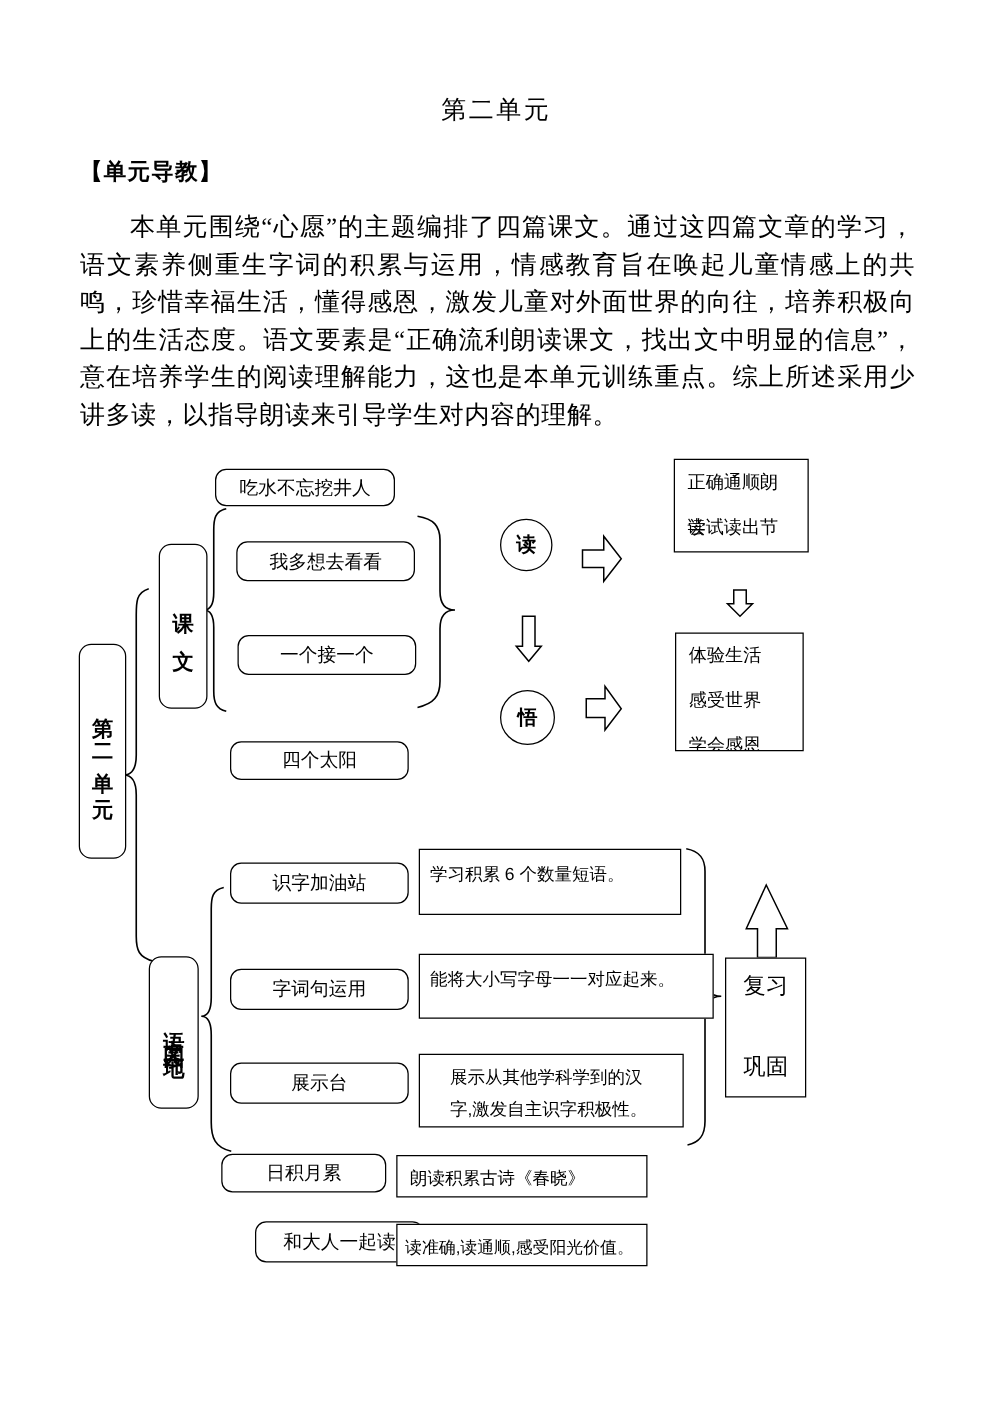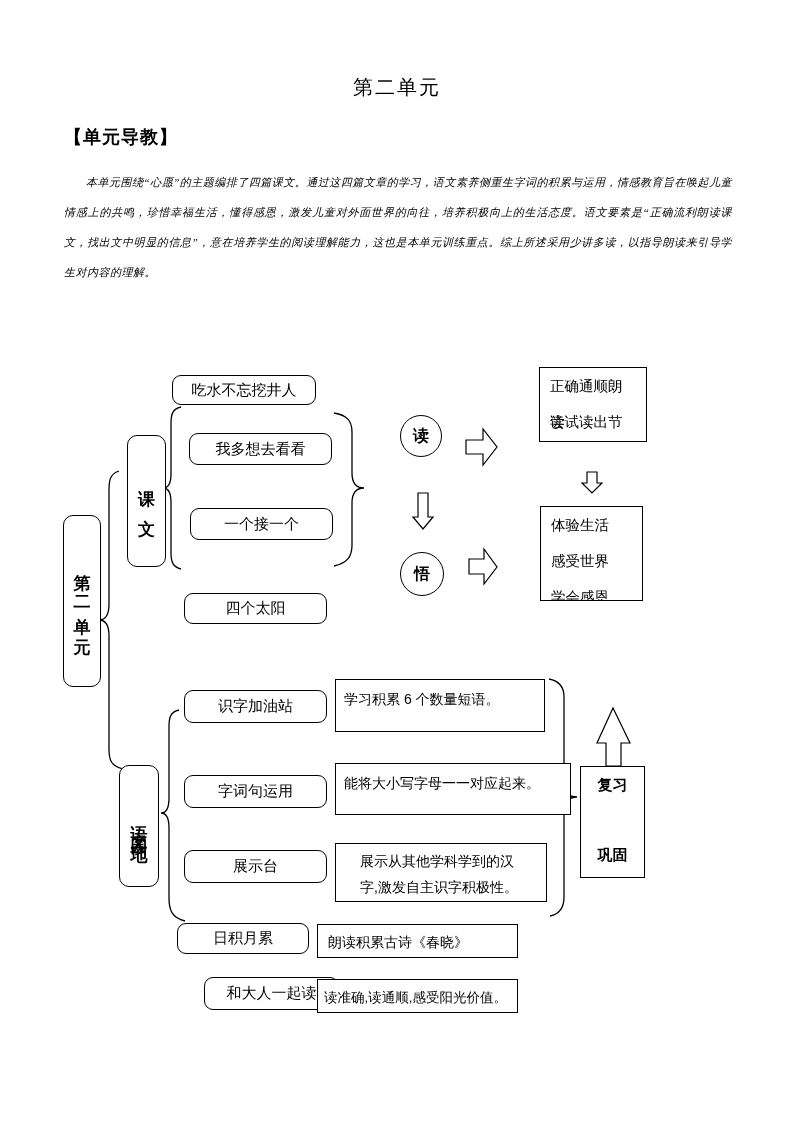--- a/index.html
+++ b/index.html
@@ -9,22 +9,22 @@
   }
   .abs{position:absolute;box-sizing:border-box;}
   .doc-title{
     left:0;top:74px;width:794px;text-align:center;
     font-size:20px;letter-spacing:2px;
   }
   .sec-heading{
     left:64px;top:125px;font-size:18px;font-weight:bold;letter-spacing:1px;
   }
   .para{
-    left:64px;top:167px;width:668px;font-size:11px;line-height:30px;
-    text-align:justify;text-indent:2em;letter-spacing:0.5px;font-style:italic;
+    left:64px;top:167px;width:668px;font-size:20px;line-height:30px;
+    text-align:justify;text-indent:2em;letter-spacing:0.5px;
   }
   .rbox{ 
     border:1.3px solid #000;border-radius:9px;background:#fff;
     display:flex;align-items:center;justify-content:center;
     font-size:15px;font-family:"Liberation Sans",sans-serif;
   }
   .sbox{ 
     border:1.2px solid #000;background:#fff;
     font-size:14px;font-family:"Liberation Sans",sans-serif;
     padding:6px 8px;overflow:hidden;line-height:26px;
@@ -43,21 +43,21 @@
   .outbox{ 
     border:1.2px solid #000;background:#fff;overflow:hidden;
     font-size:14.5px;font-family:"Liberation Sans",sans-serif;
     padding:0 10px;line-height:36px;
   }
   .outbox div{height:36px;}
   .reviewbox{
     border:1.2px solid #000;background:#fff;
     display:flex;flex-direction:column;justify-content:space-between;
     align-items:center;padding:9px 0 12px 0;
-    font-size:15px;font-family:"Liberation Sans",sans-serif;font-weight:bold;
+    font-size:18px;font-family:"Liberation Sans",sans-serif;
   }
   svg.overlay{position:absolute;left:0;top:0;pointer-events:none;}
 </style>
 </head>
 <body>
 
 <div class="abs doc-title">第二单元</div>
 <div class="abs sec-heading">【单元导教】</div>
 <div class="abs para">本单元围绕“心愿”的主题编排了四篇课文。通过这四篇文章的学习，语文素养侧重生字词的积累与运用，情感教育旨在唤起儿童情感上的共鸣，珍惜幸福生活，懂得感恩，激发儿童对外面世界的向往，培养积极向上的生活态度。语文要素是“正确流利朗读课文，找出文中明显的信息”，意在培养学生的阅读理解能力，这也是本单元训练重点。综上所述采用少讲多读，以指导朗读来引导学生对内容的理解。</div>
 

